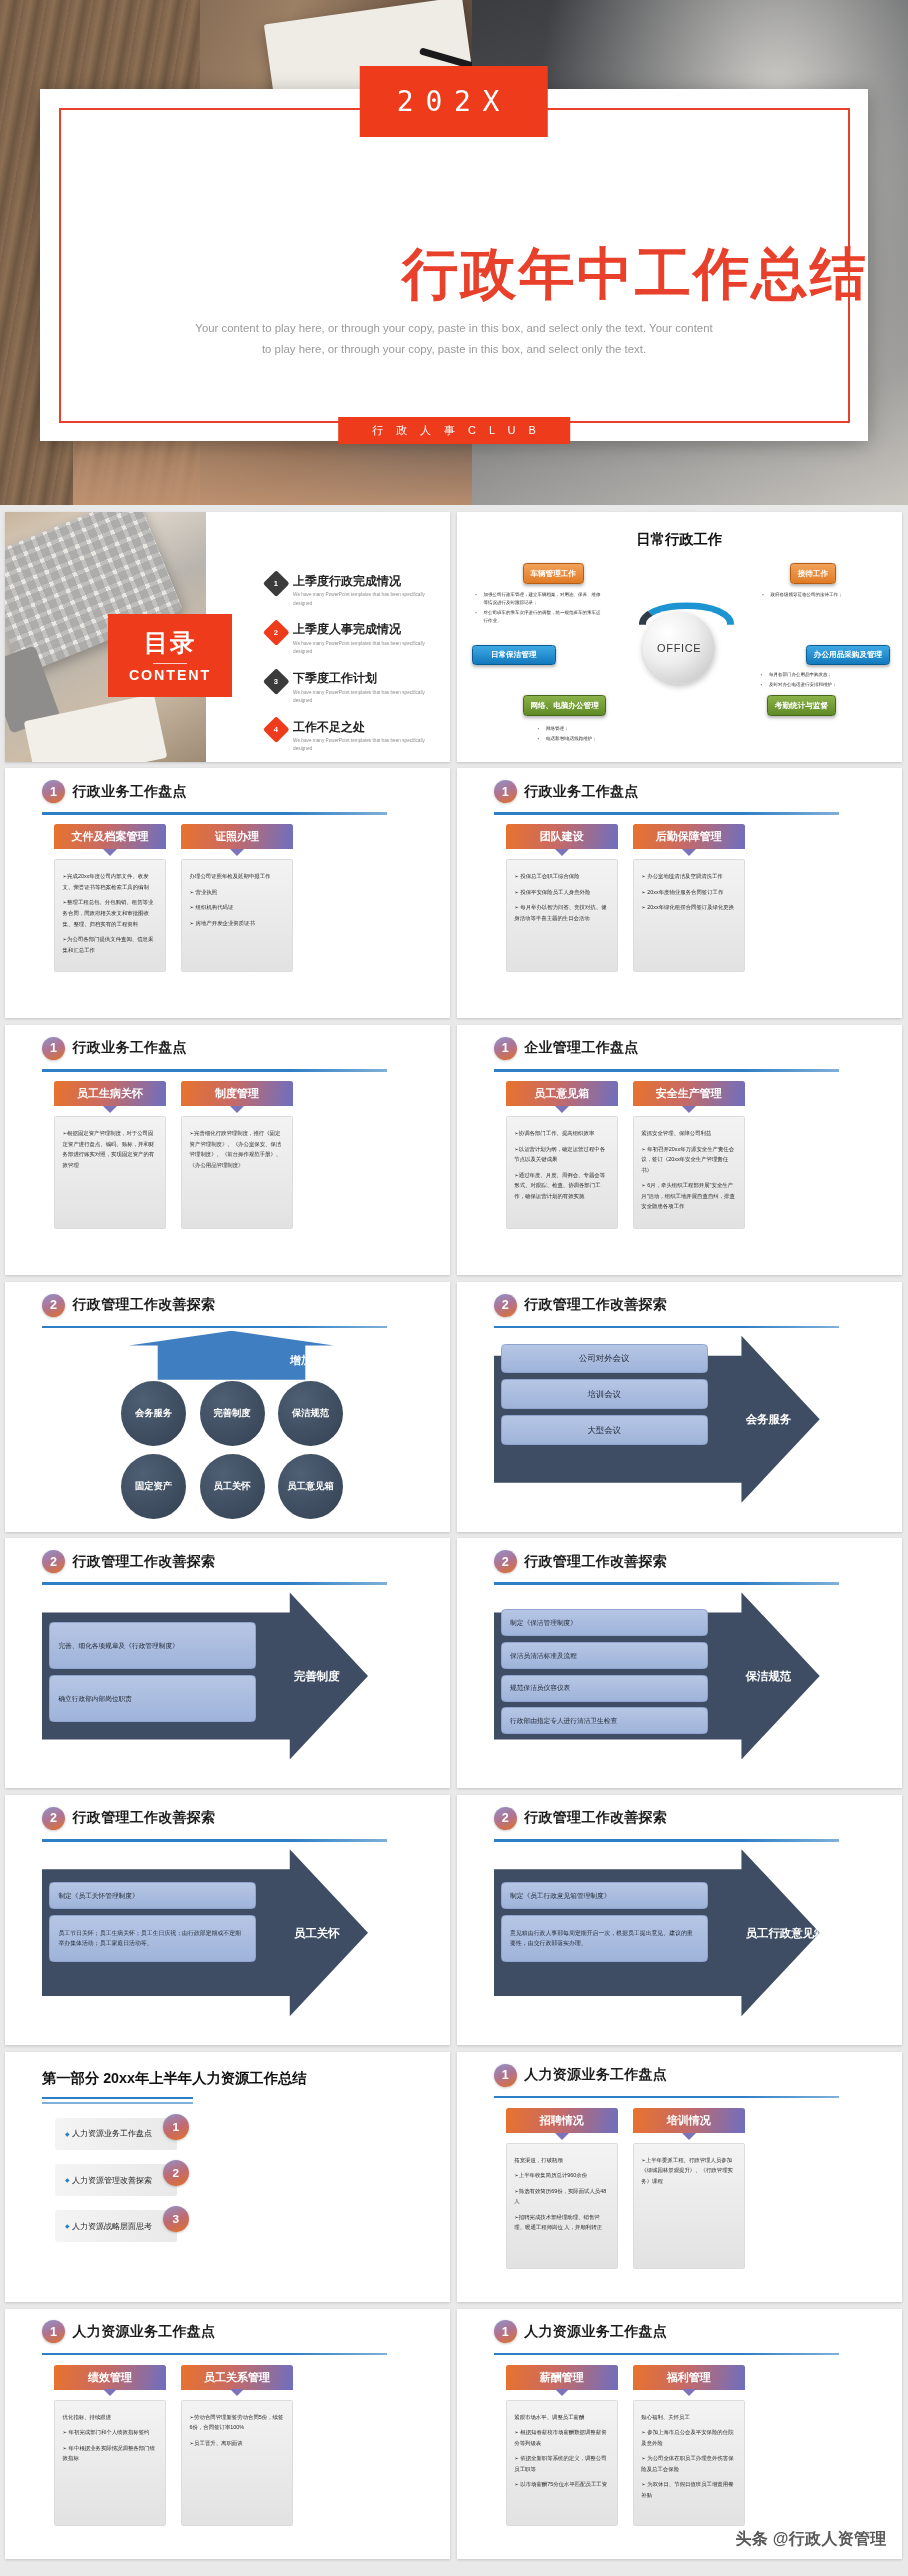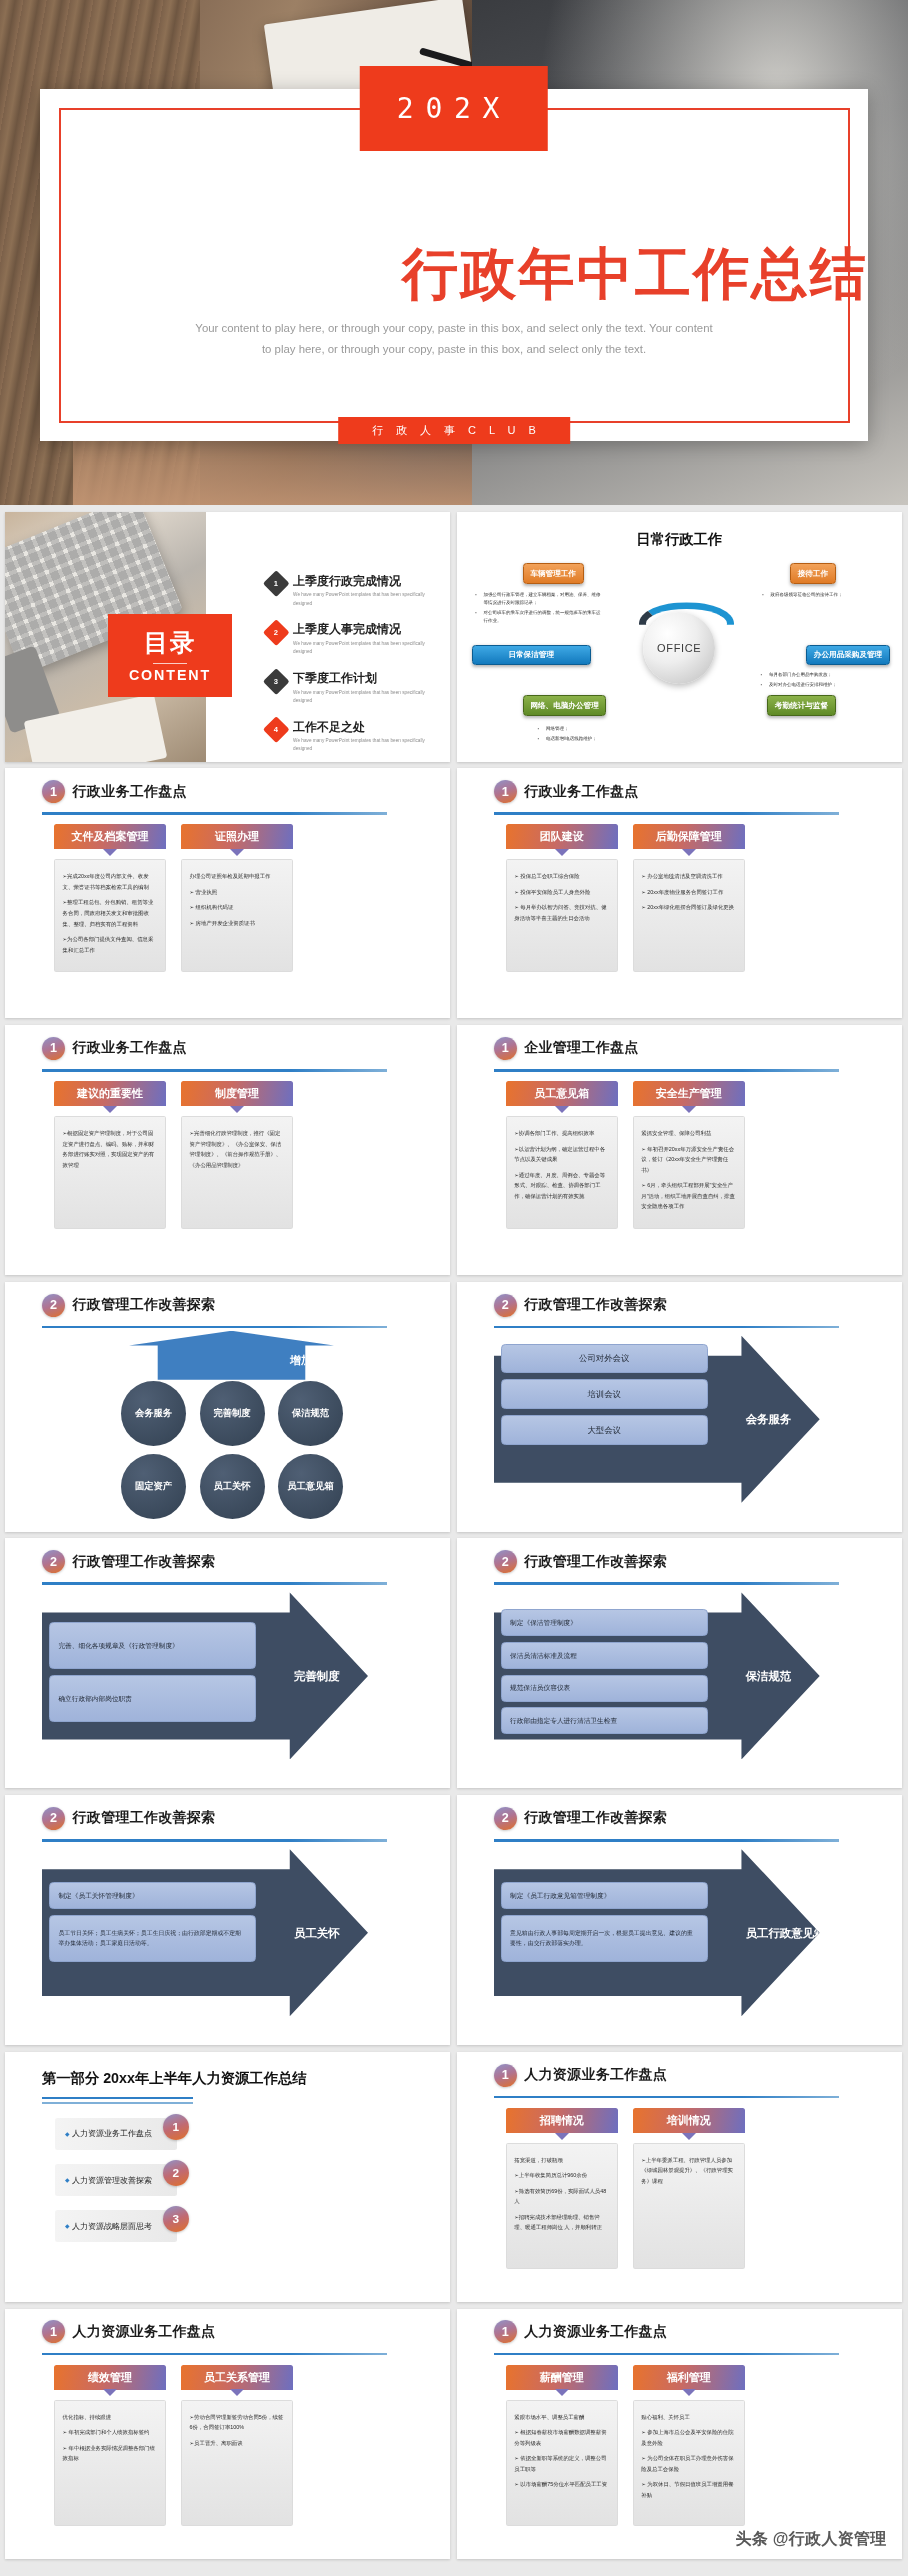--- a/index.html
+++ b/index.html
@@ -62,21 +62,21 @@
   .cover-card{
     position:absolute; left:40px; top:89px; width:828px; height:352px;
     background:#ffffff; box-shadow:0 3.4px 18.5px rgba(0,0,0,.28);
   }
   .cover-inner{
     position:absolute; inset:18.5px; border:2.5px solid #e8402a;
   }
   .year-tab{
     position:absolute; left:50%; top:66px; transform:translateX(-50%);
     background:#ee3b1c; color:#fff; z-index:5;
-    padding:26px 37px; letter-spacing:.42em; font-size:28px;
+    padding:19px 37px; letter-spacing:.42em; font-size:28px;
     font-family:"DejaVu Sans Mono","Liberation Mono",monospace; font-weight:400;
   }
   .cover-title{
     position:absolute; left:0; right:0; top:148px; text-align:right;
     color:#e8402a; font-size:56px; font-weight:bold; letter-spacing:.04em;
   }
   .cover-sub{
     position:absolute; left:50%; transform:translateX(-50%); top:229px;
     width:521px; text-align:center; color:#9a9a9a; font-size:11.4px; line-height:1.85;
   }
@@ -352,21 +352,21 @@
         <ul class="dgbody" style="left:18.5px; top:34px;">
           <li>加强公司行政车管理，建立车辆档案，对用油、保养、维修等情况进行及时跟踪记录；</li>
           <li>对公司班车的乘车次序进行的调整，统一规范班车的乘车运行作业。</li>
         </ul>
 
         <div class="dgbox or" style="right:66px; top:6.7px;">接待工作</div>
         <ul class="dgbody" style="right:13.5px; top:34px;">
           <li>政府各级领导莅临公司的接待工作；</li>
         </ul>
 
-        <div class="dgbox bl" style="left:15px; top:88px; width:119px;">日常保洁管理</div>
+        <div class="dgbox bl" style="left:15px; top:88px; width:84px;">日常保洁管理</div>
 
         <div class="dgbox bl" style="right:11.8px; top:88px;">办公用品采购及管理</div>
         <ul class="dgbody" style="right:15px; top:114px;">
           <li>每月各部门办公用品申购发放；</li>
           <li>及时对办公电话进行安排和维护；</li>
         </ul>
 
         <div class="dgbox gr" style="left:66px; bottom:39px;">网络、电脑办公管理</div>
         <ul class="dgbody" style="left:81px; bottom:10px;">
           <li>网络管理；</li>
@@ -433,21 +433,21 @@
     </div>
 
     <div class="slide">
       <div class="sl-head">
         <div class="numball">1</div>
         <div class="sl-title">行政业务工作盘点</div>
       </div>
       <div class="sl-rule"></div>
       <div class="cards">
         <div class="card">
-          <div class="card-head">建议的重要性</div>
+          <div class="card-head">员工生病关怀</div>
           <div class="card-body">
             <p>➢根据固定资产管理制度，对于公司固定资产进行盘点、编码、贴标，并和财务部进行账实对照，实现固定资产的有效管理</p>
           </div>
         </div>
         <div class="card">
           <div class="card-head">制度管理</div>
           <div class="card-body">
             <p>➢完善细化行政管理制度，推行《固定资产管理制度》、《办公室保安、保洁管理制度》、《前台操作规范手册》、《办公用品管理制度》</p>
           </div>
         </div>

